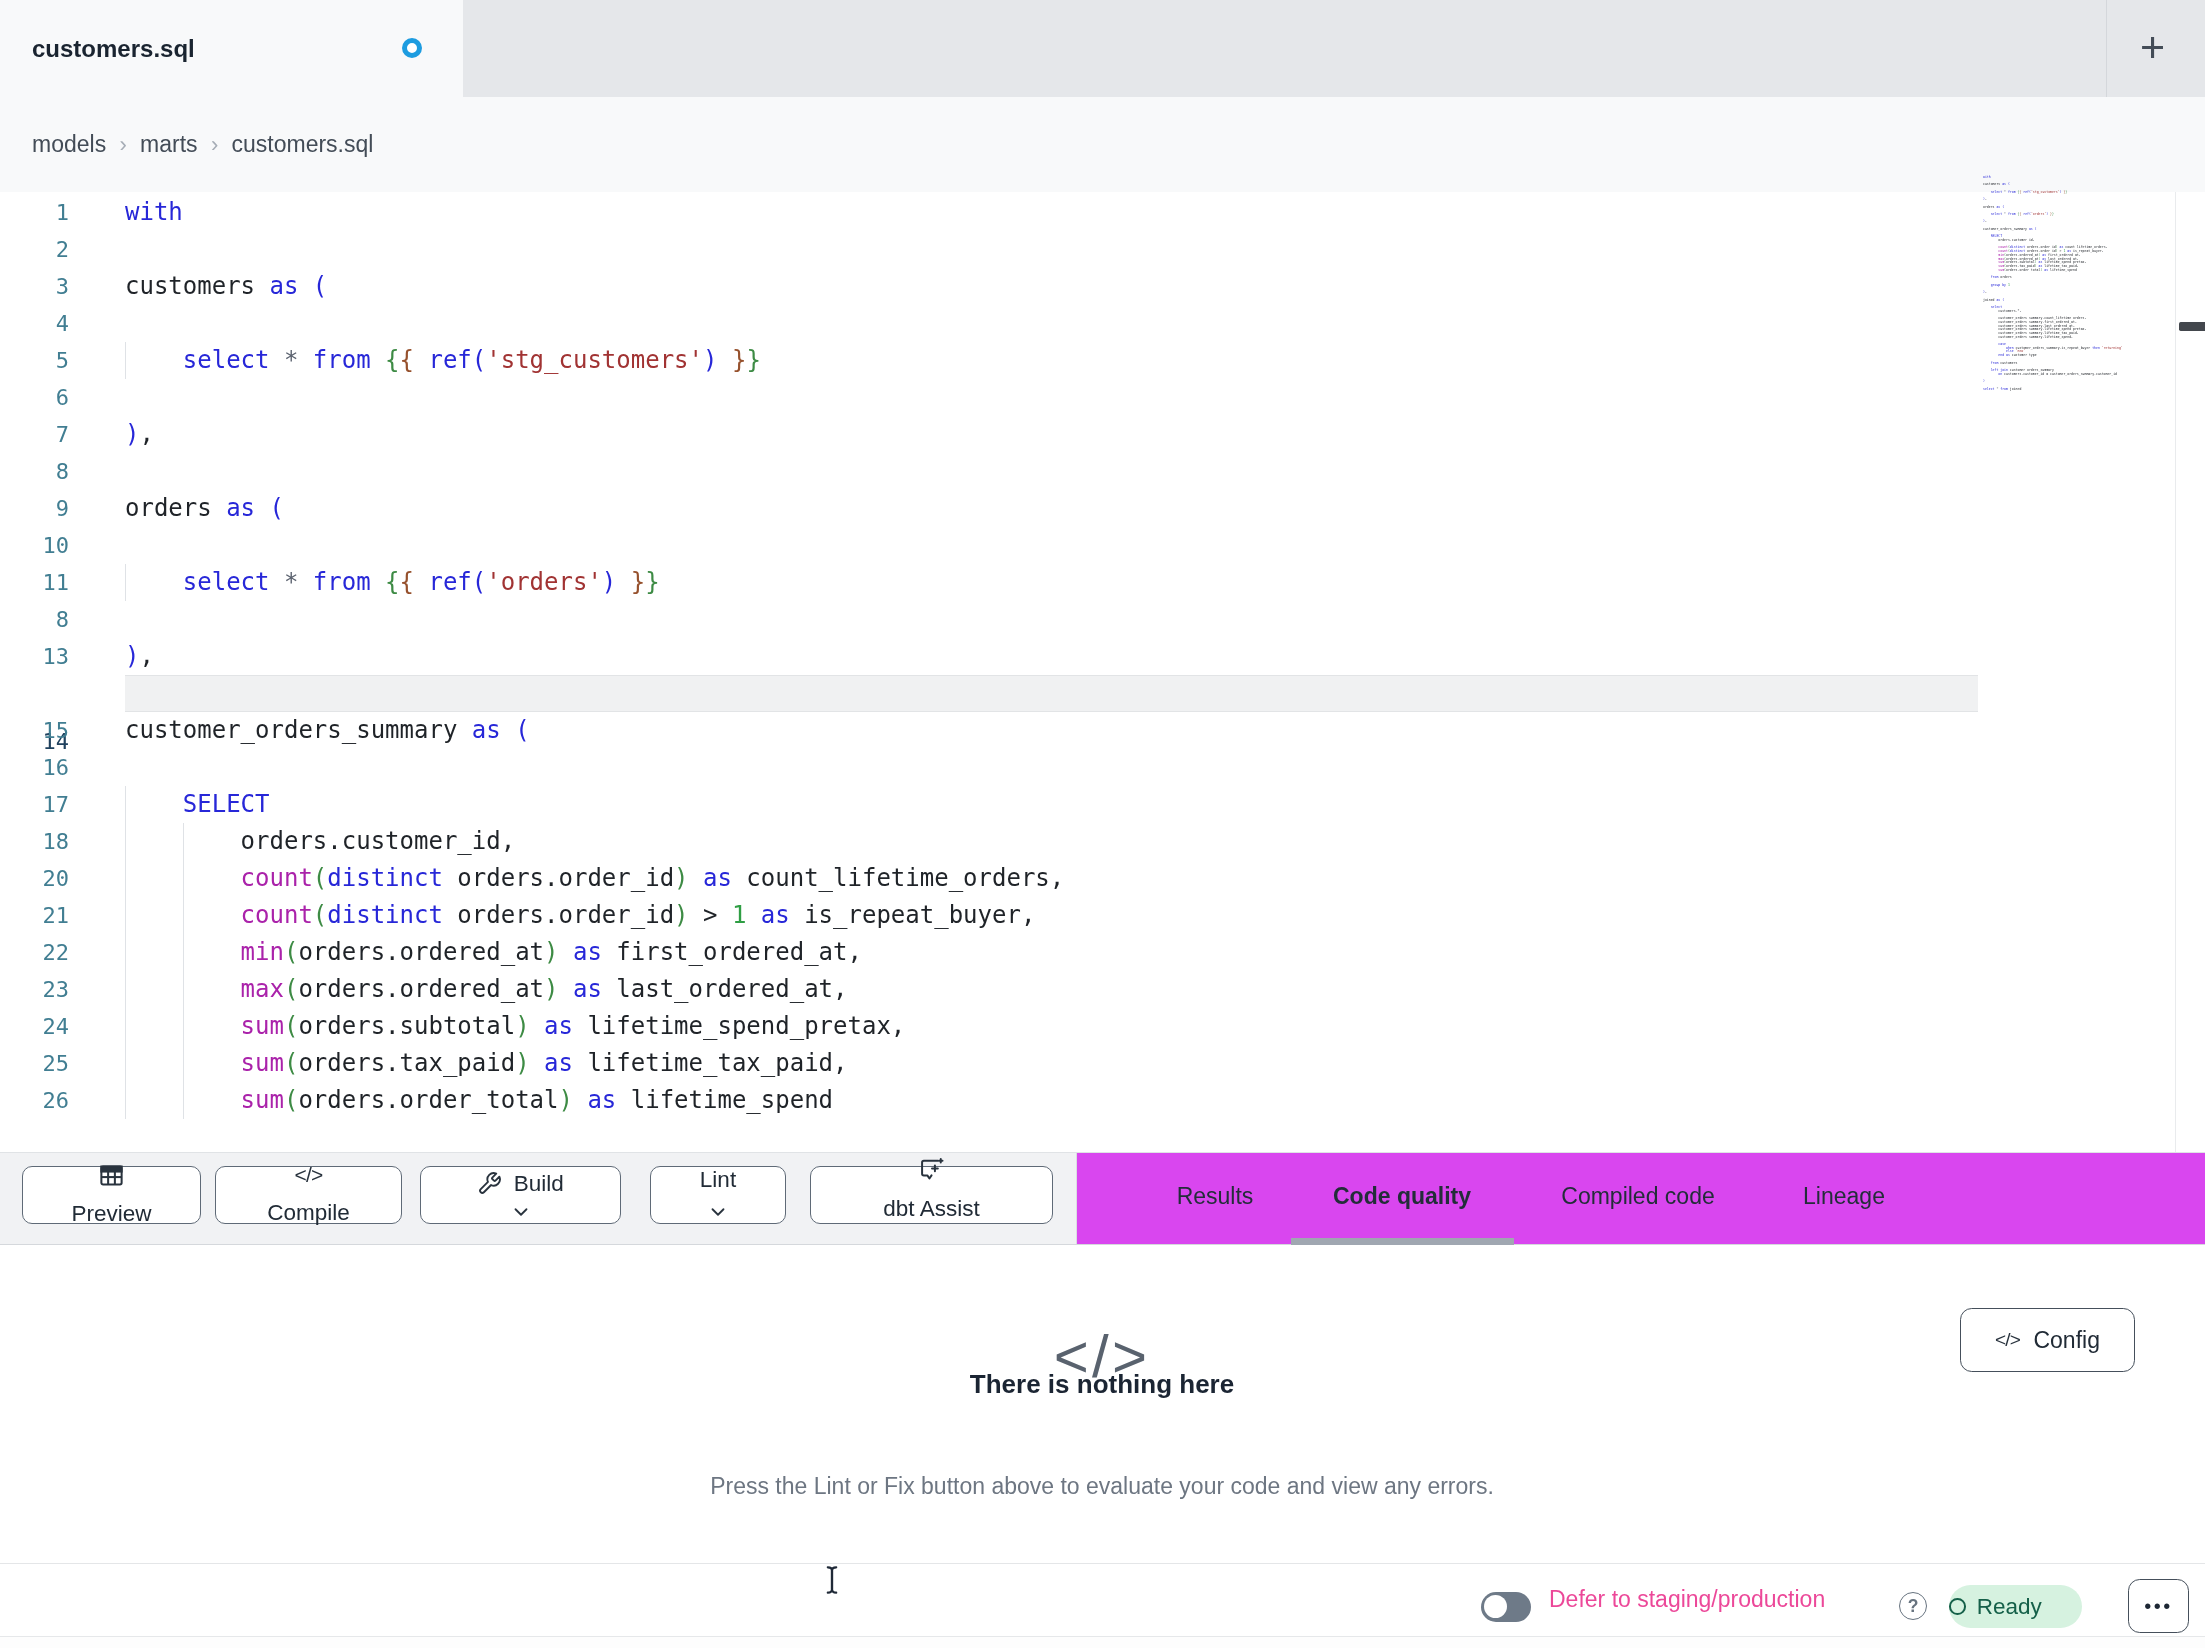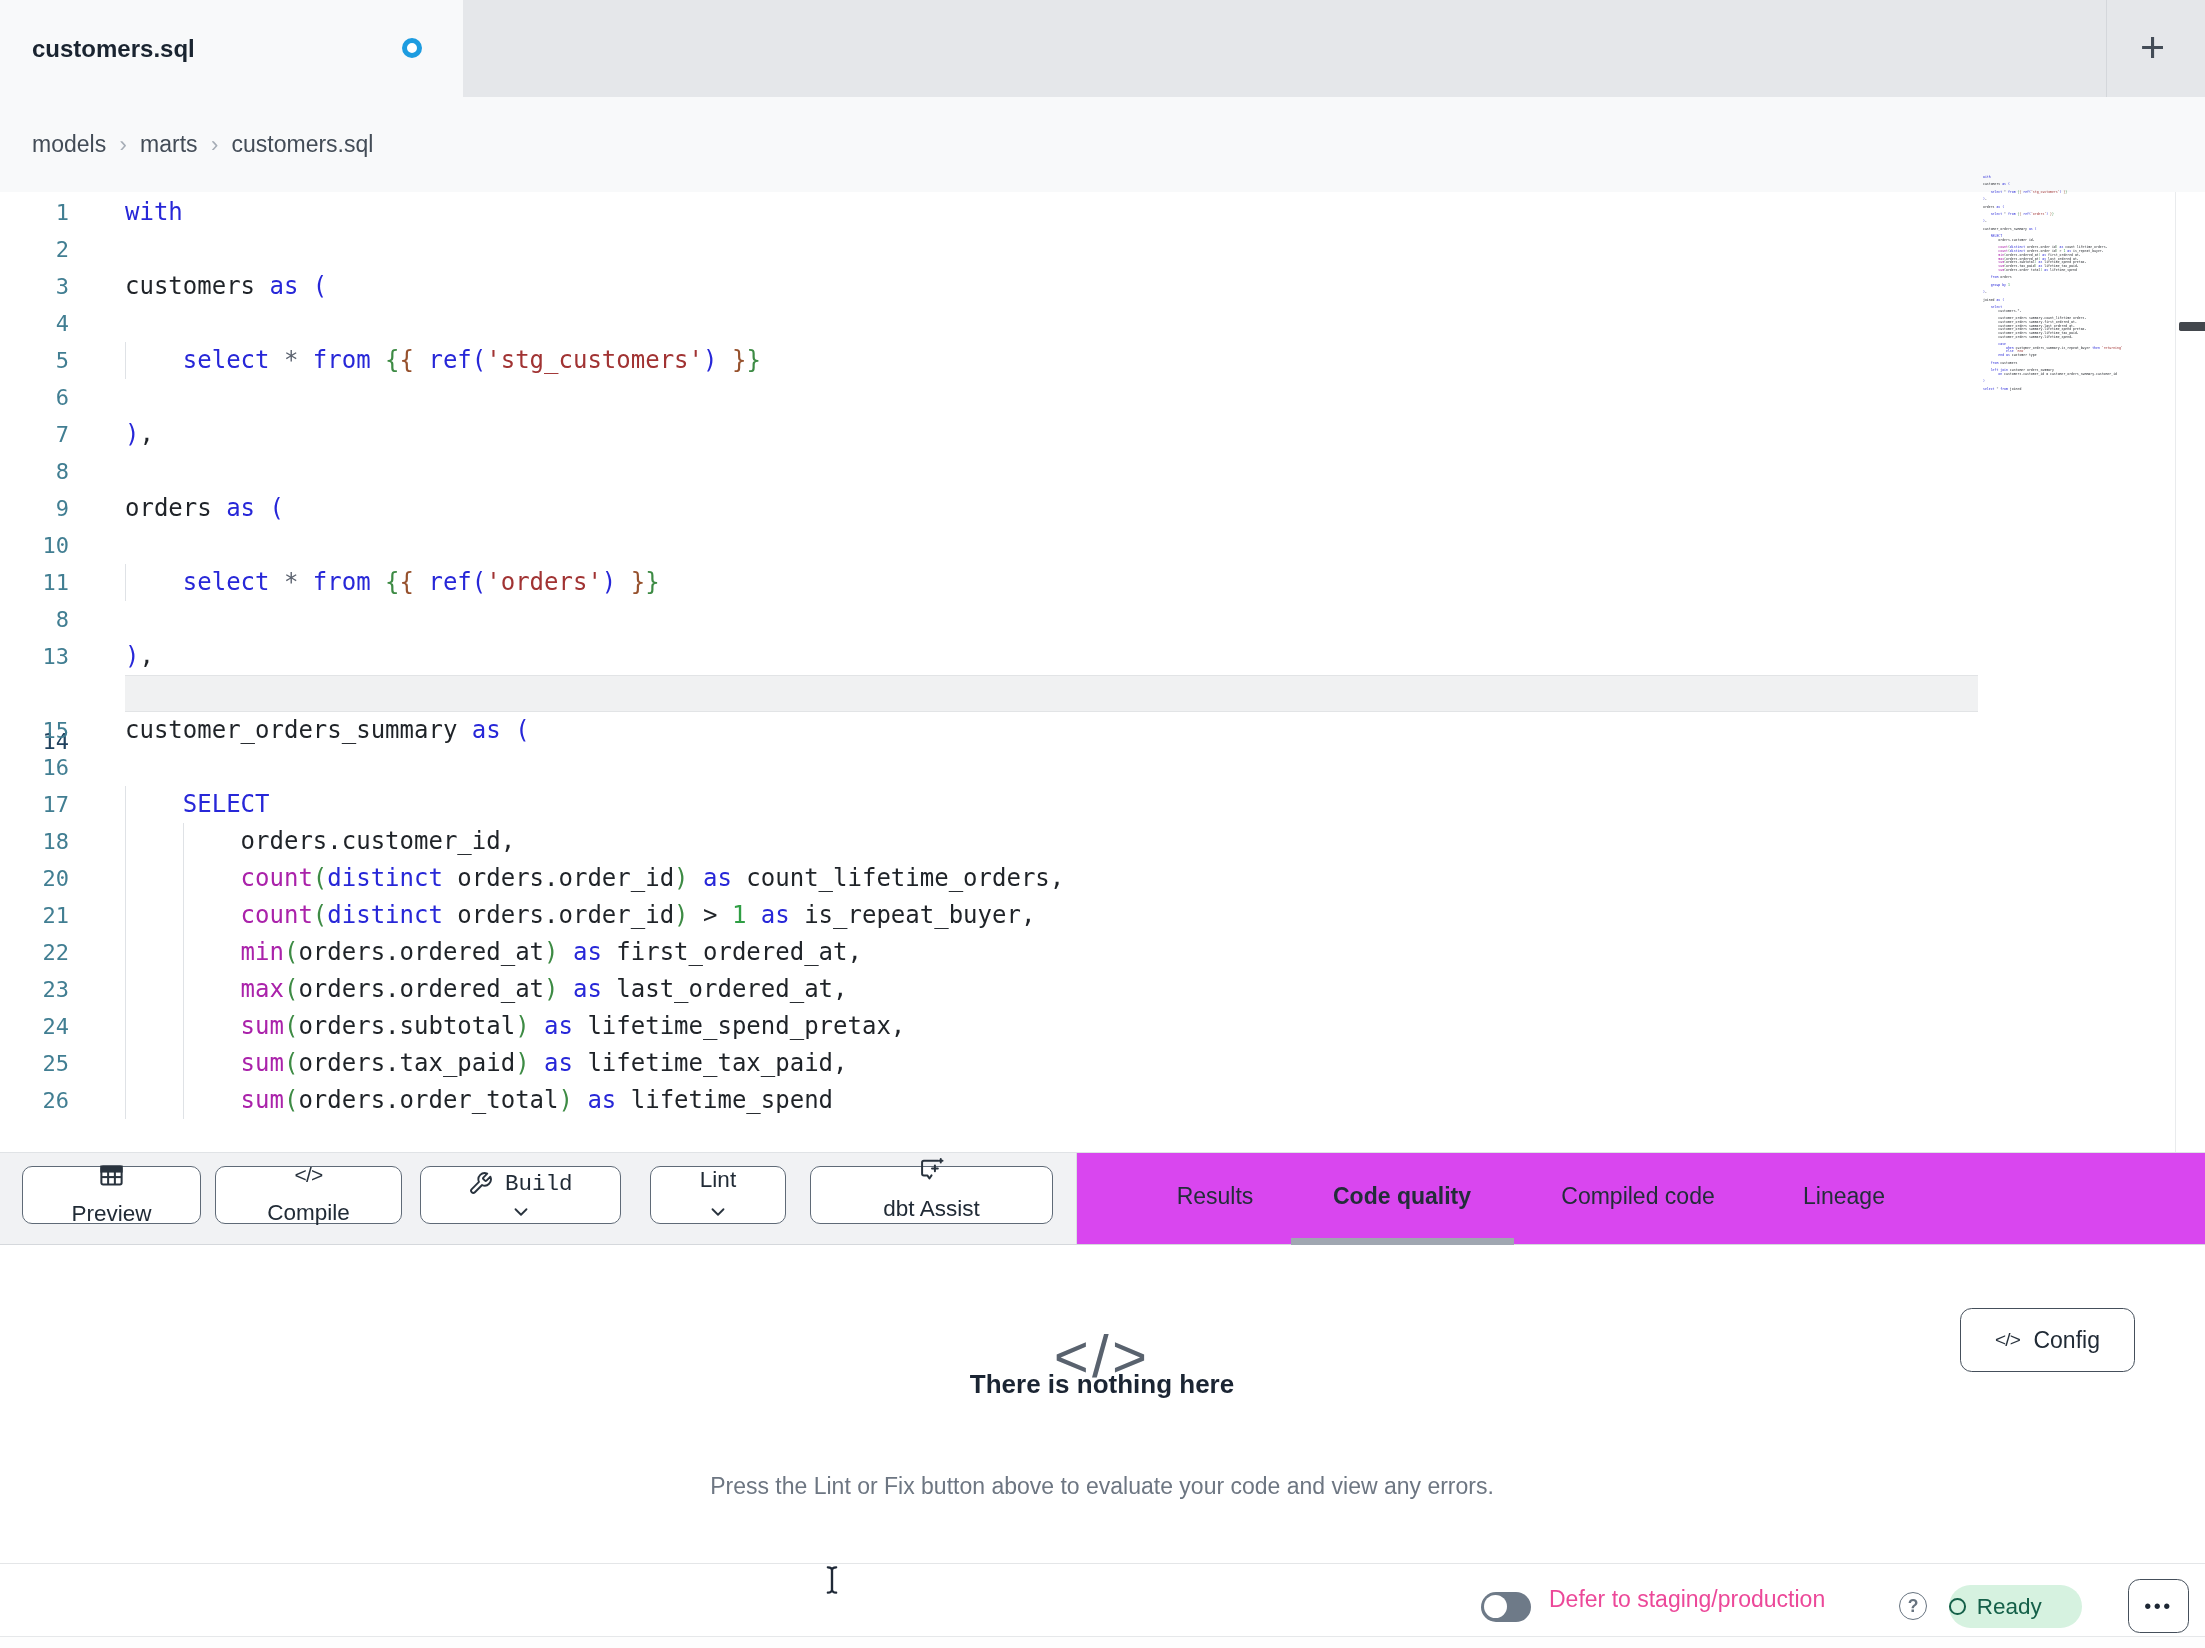--- a/index.html
+++ b/index.html
@@ -238,21 +238,21 @@
     </span>
     <span>Preview</span>
   </div>
 
   <div class="btn" style="left:215px;width:187px;">
     <span class="code-glyph">&lt;/&gt;</span>
     <span>Compile</span>
   </div>
 
   <div class="btn" style="left:420px;width:201px;gap:0;">
-    <span style="display:flex;align-items:center;gap:11.7px;flex:1;justify-content:center;font-family:Liberation Mono, monospace;">
+    <span style="display:flex;align-items:center;gap:11.7px;flex:1;justify-content:center;">
       <span>
         <svg width="25" height="25" viewBox="0 0 24 24" fill="none" stroke="#29333e" stroke-width="1.8" stroke-linecap="round" stroke-linejoin="round">
           <path d="M14.7 6.3a1 1 0 0 0 0 1.4l1.6 1.6a1 1 0 0 0 1.4 0l3.77-3.77a6 6 0 0 1-7.94 7.94l-6.91 6.91a2.12 2.12 0 0 1-3-3l6.91-6.91a6 6 0 0 1 7.94-7.94l-3.76 3.76z"></path>
         </svg>
       </span>
       <span>Build</span>
     </span>
     <span class="seg-divider"></span>
     <span style="width:56px;display:flex;align-items:center;justify-content:center;">
       <svg width="22" height="22" viewBox="0 0 24 24" fill="none" stroke="#29333e" stroke-width="2" stroke-linecap="round" stroke-linejoin="round">

